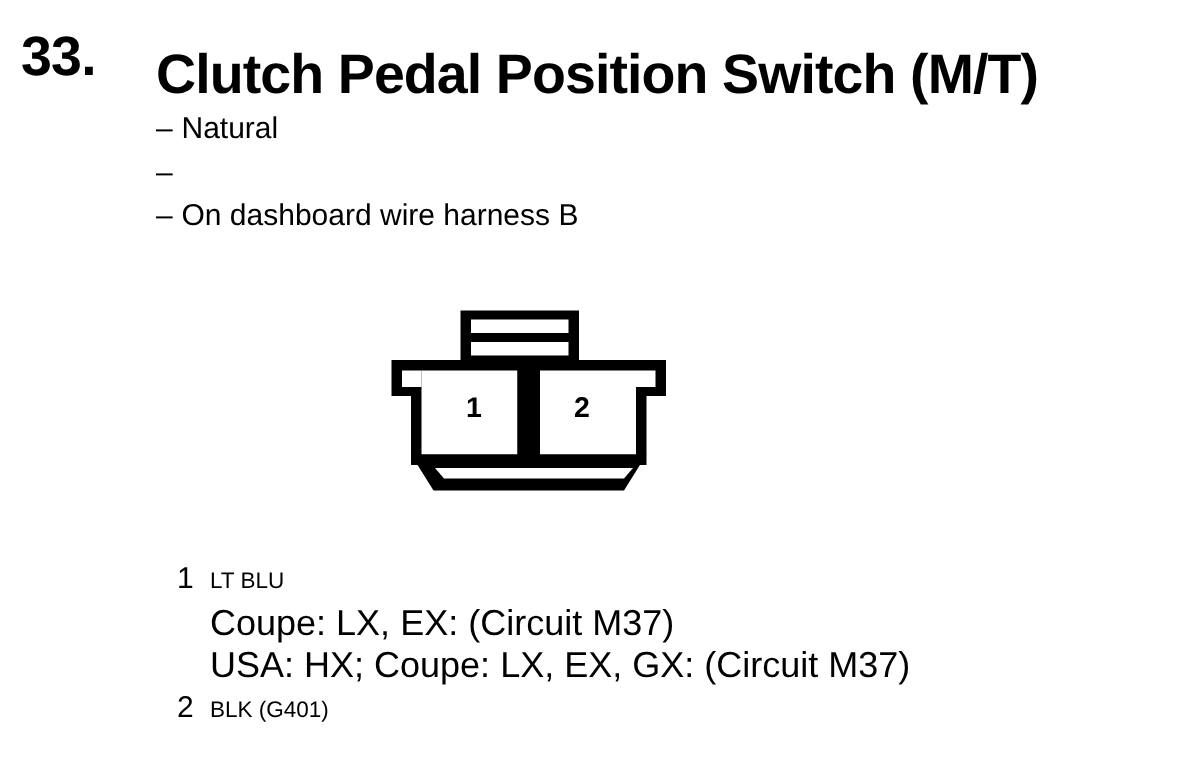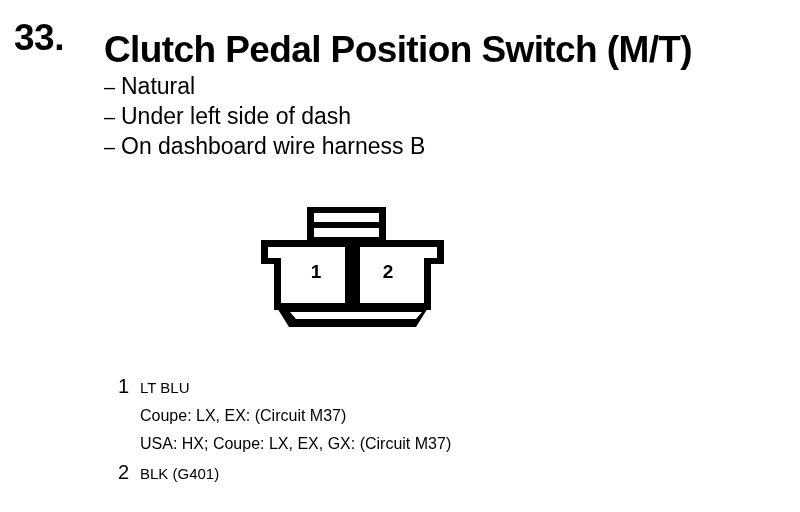--- a/index.html
+++ b/index.html
@@ -70,21 +70,21 @@
     line-height: 29px;
     white-space: nowrap;
   }
   .attr-dash {
     width: 17px;
     flex: 0 0 17px;
     font-size: 20px;
     line-height: 29px;
   }
   .attr-text {
-    font-size: 23px;
+    font-size: 20px;
     line-height: 29px;
   }
 
   
   .connector-figure {
     position: absolute;
     left: 250px;
     top: 196px;
     width: 210px;
     height: 145px;
@@ -124,21 +124,21 @@
     font-size: 20px;
     line-height: 28px;
     text-align: left;
   }
   .legend-label {
     font-size: 15px;
     line-height: 28px;
   }
   .legend-sub {
     margin-left: 22px;
-    font-size: 16px;
+    font-size: 24px;
     line-height: 28px;
     white-space: nowrap;
   }
 </style>
 </head>
 <body>
 
 <div class="page">
 
   <div class="header-row">
@@ -148,21 +148,20 @@
 
   <div class="attr-list">
 
     <div class="attr-item">
       <span class="attr-dash">–</span>
       <span class="attr-text">Natural</span>
     </div>
 
     <div class="attr-item">
       <span class="attr-dash">–</span>
-      <span class="attr-text">Under left side of dash</span>
     </div>
 
     <div class="attr-item">
       <span class="attr-dash">–</span>
       <span class="attr-text">On dashboard wire harness B</span>
     </div>
 
   </div>
 
   <div class="connector-figure">

